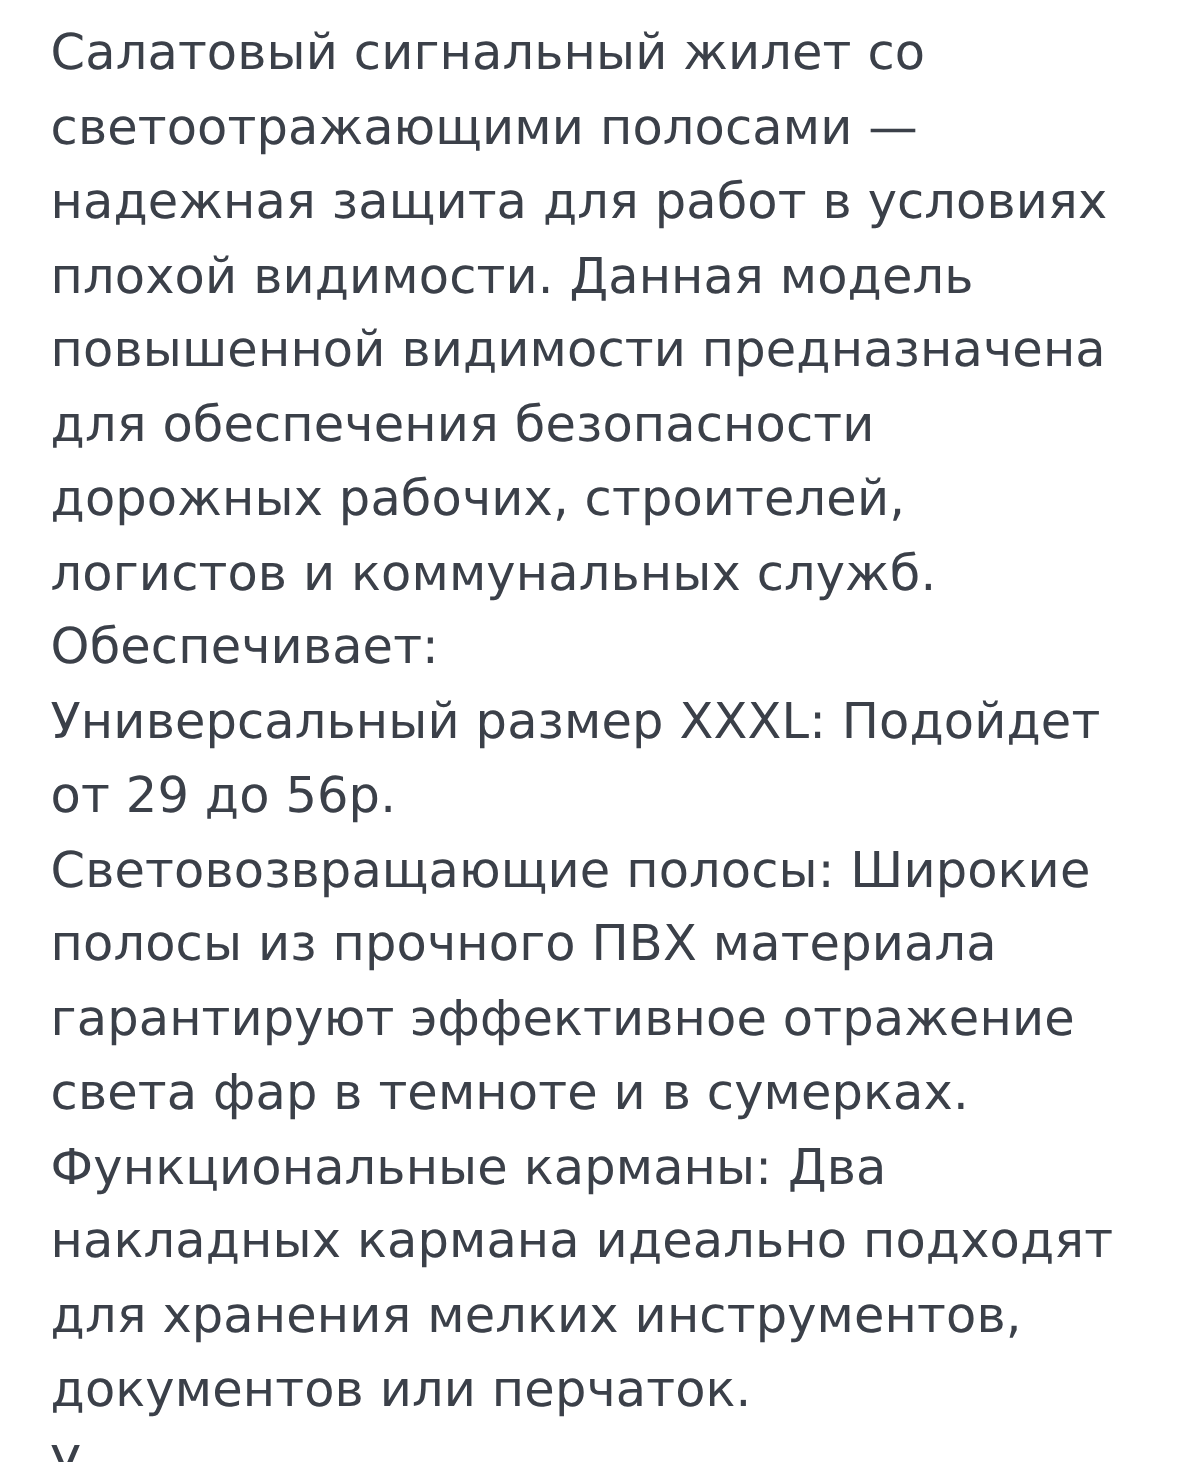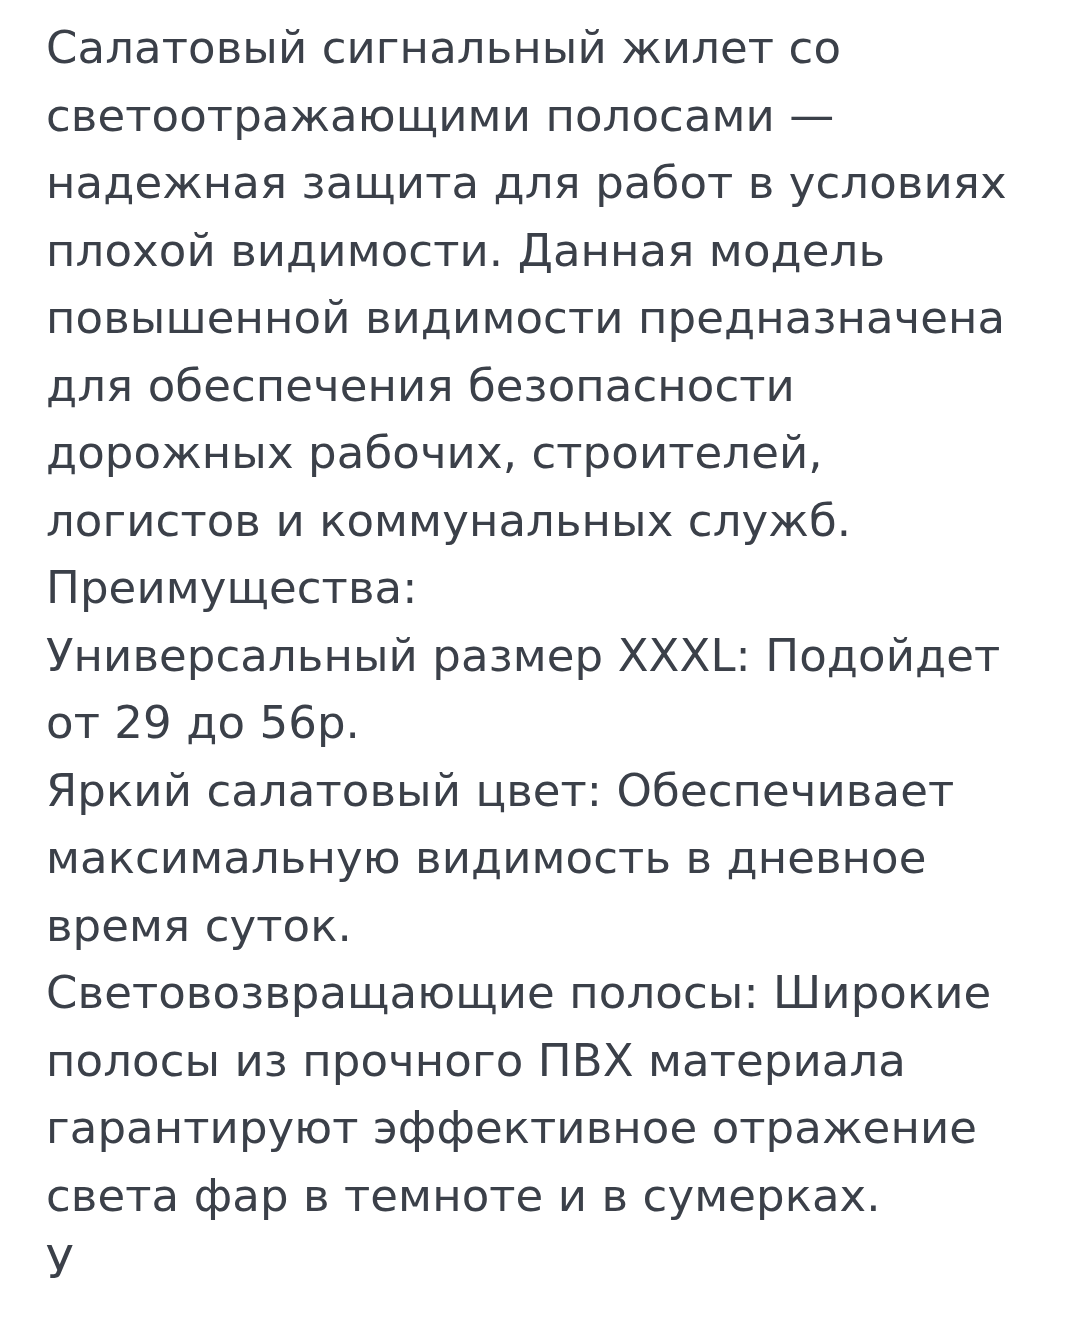--- a/index.html
+++ b/index.html
@@ -32,19 +32,19 @@
     padding: 0;
     white-space: pre-wrap;
   }
 </style>
 </head>
 <body>
 
 <div class="page">
   <div class="description">
     <p class="para">Салатовый сигнальный жилет со светоотражающими полосами — надежная защита для работ в условиях плохой видимости. Данная модель повышенной видимости предназначена для обеспечения безопасности дорожных рабочих, строителей, логистов и коммунальных служб.</p>
-    <p class="para">Преимущества:</p>
+    <p class="para">Обеспечивает:</p>
     <p class="para">Универсальный размер XXXL: Подойдет от 29 до 56р.</p>
-    <p class="para">Яркий салатовый цвет: Обеспечивает максимальную видимость в дневное время суток.</p>
     <p class="para">Световозвращающие полосы: Широкие полосы из прочного ПВХ материала гарантируют эффективное отражение света фар в темноте и в сумерках.</p>
+    <p class="para">Функциональные карманы: Два накладных кармана идеально подходят для хранения мелких инструментов, документов или перчаток.</p>
     <p class="para">У</p>
   </div>
 </div>
 
 </body></html>

